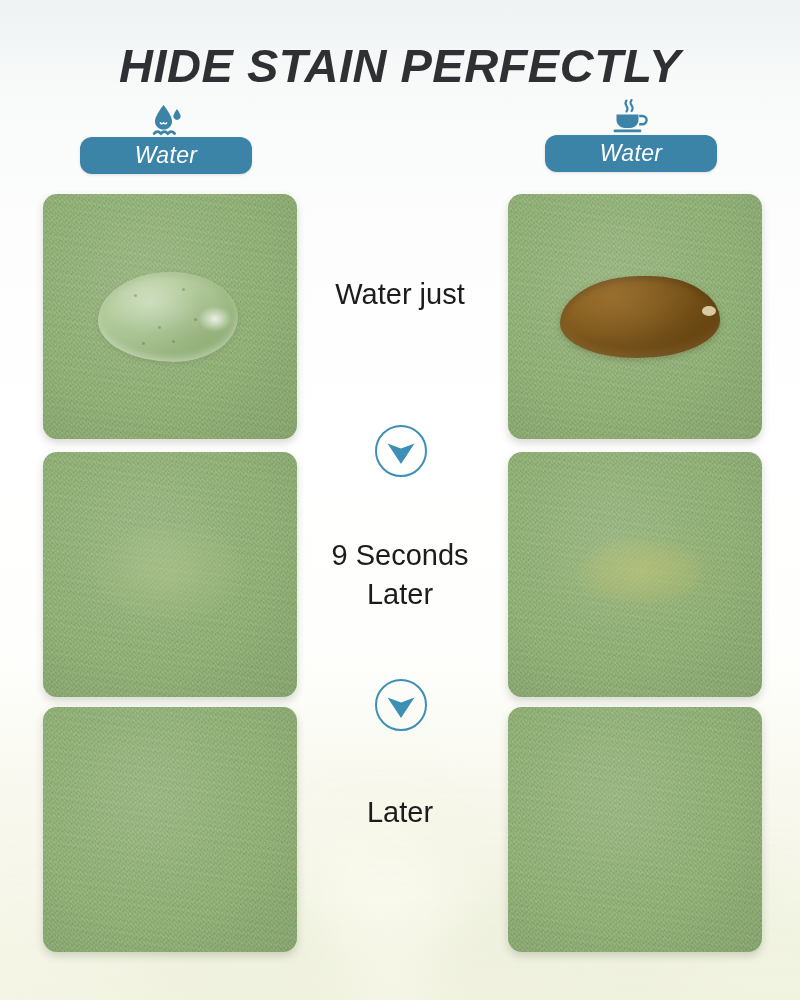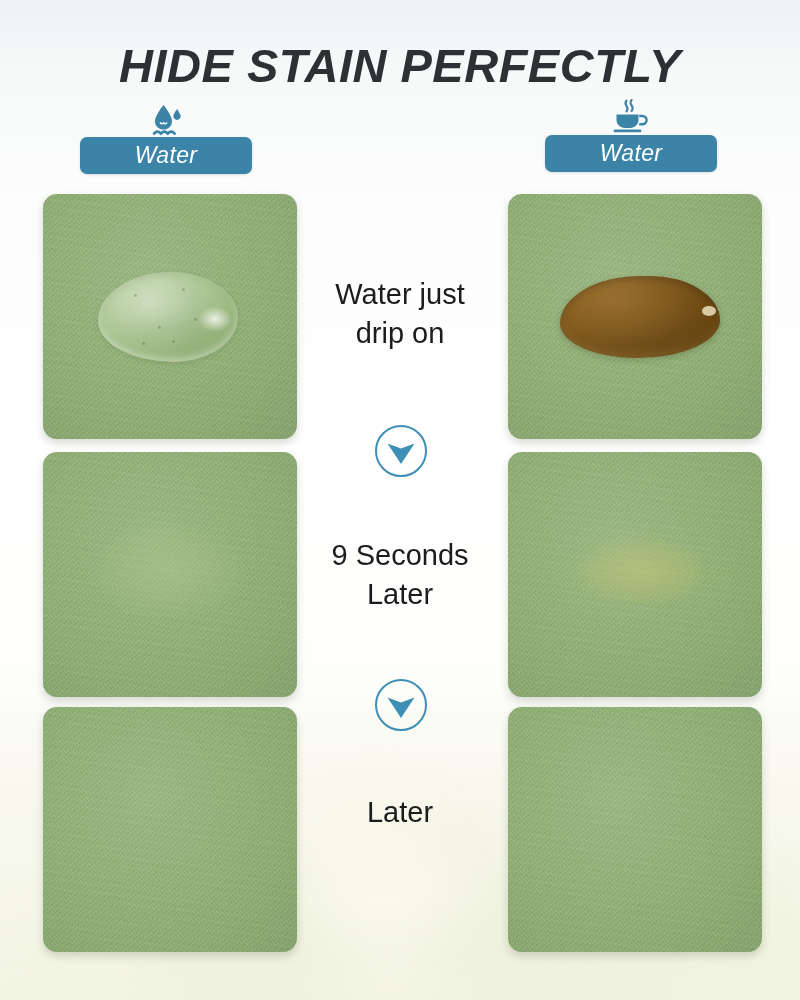--- a/index.html
+++ b/index.html
@@ -57,21 +57,21 @@
   .col-head{position:absolute;width:240px;text-align:center;}
   .col-head.left{left:46px;top:103px;}
   .col-head.right{left:511px;top:101px;}
 
   .head-icon{height:34px;display:flex;align-items:flex-end;justify-content:center;}
   .head-icon svg{display:block;}
 
   .badge{
     margin:0 auto;
     width:172px;height:37px;
-    border-radius:7px;
+    border-radius:12px;
     background:#3b84a8;
     display:flex;align-items:center;justify-content:center;
     color:#ffffff;
     font-size:23px;font-style:italic;
     letter-spacing:.3px;
     box-shadow:0 1px 3px rgba(0,0,0,.12);
   }
 
   
   .panel{
@@ -270,21 +270,20 @@
     <div class="vign"></div>
   </div>
 
   <div class="panel p-r3">
     <div class="grain"></div>
     <div class="vign"></div>
   </div>
 
   <div class="center-text ct-1">
     <div>Water just</div>
-    <div>drip on</div>
   </div>
 
   <div class="center-text ct-2">
     <div>9 Seconds</div>
     <div>Later</div>
   </div>
 
   <div class="center-text ct-3">
     <div>Later</div>
   </div>

